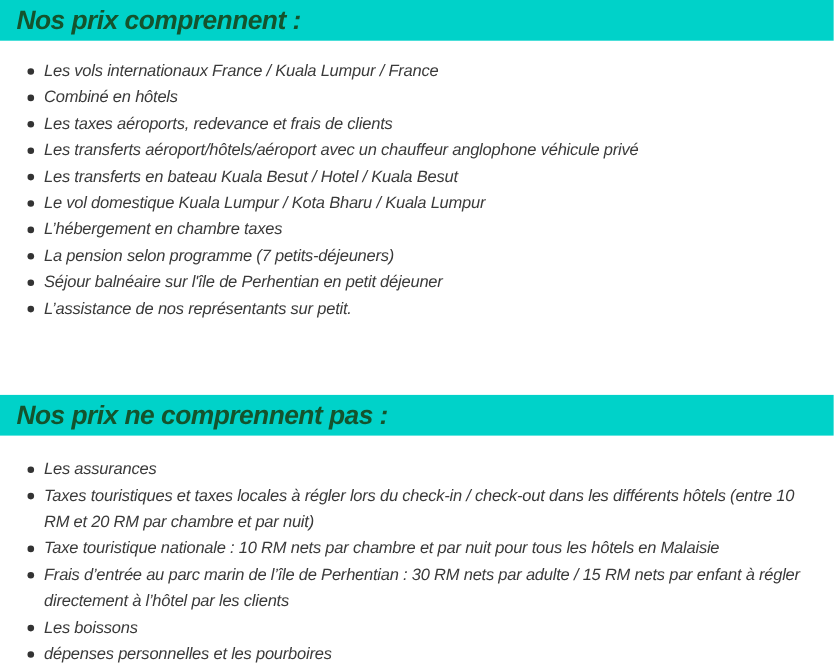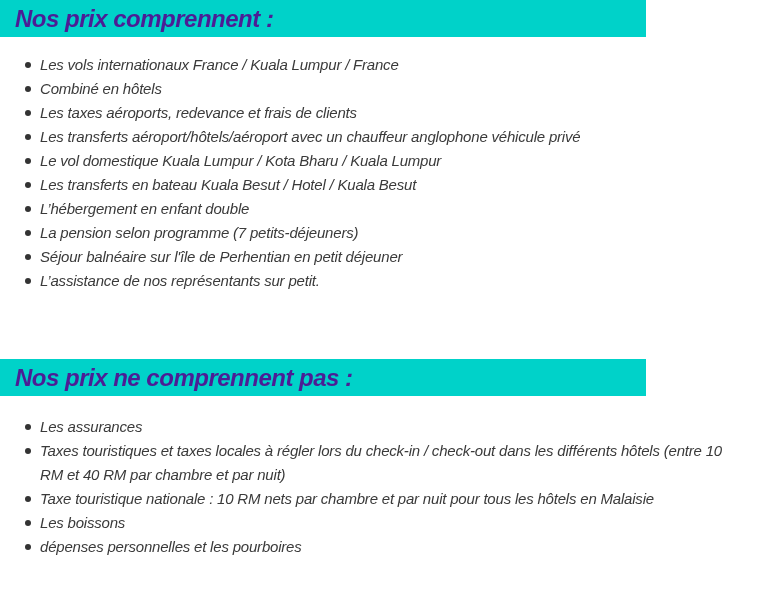--- a/index.html
+++ b/index.html
@@ -1,19 +1,19 @@
 <!DOCTYPE html>
 <html><head>
 <meta charset="utf-8">
 <style>
   html, body { margin:0; padding:0; background:#ffffff; }
   body { width:758px; height:604px; overflow:hidden; font-family:"DejaVu Sans", sans-serif; position:relative; }
   .banner {
-    position:absolute; left:0; width:646px; height:37px;
-    background:#00d2c9; color:#4c1d95;
+    position:absolute; left:0; width:758px; height:37px;
+    background:#00d2c9; color:#14532d;
     font-family:"Liberation Sans", sans-serif; font-style:italic; font-weight:bold;
     font-size:24px; line-height:37px; padding-left:15px; box-sizing:border-box;
     letter-spacing:-0.5px;
   }
   ul { position:absolute; left:0; margin:0; padding:0; list-style:none; width:758px; }
   li {
     position:relative; padding-left:40px; padding-right:10px;
     font-family:"Liberation Sans", sans-serif; font-style:italic;
     font-size:15px; line-height:24px; color:#3a3a3a; letter-spacing:-0.2px;
   }
@@ -28,28 +28,29 @@
 </style>
 </head>
 <body>
 
 <div id="b1" class="banner">Nos prix comprennent :</div>
 <ul id="l1">
   <li>Les vols internationaux France / Kuala Lumpur / France</li>
   <li>Combiné en hôtels</li>
   <li>Les taxes aéroports, redevance et frais de clients</li>
   <li>Les transferts aéroport/hôtels/aéroport avec un chauffeur anglophone véhicule privé</li>
+  <li>Les transferts en bateau Kuala Besut / Hotel / Kuala Besut</li>
   <li>Le vol domestique Kuala Lumpur / Kota Bharu / Kuala Lumpur</li>
-  <li>Les transferts en bateau Kuala Besut / Hotel / Kuala Besut</li>
-  <li>L’hébergement en enfant double</li>
+  <li>L’hébergement en chambre taxes</li>
   <li>La pension selon programme (7 petits-déjeuners)</li>
   <li>Séjour balnéaire sur l'île de Perhentian en petit déjeuner</li>
   <li>L’assistance de nos représentants sur petit.</li>
 </ul>
 
 <div id="b2" class="banner">Nos prix ne comprennent pas :</div>
 <ul id="l2">
   <li>Les assurances</li>
-  <li>Taxes touristiques et taxes locales à régler lors du check-in / check-out dans les différents hôtels (entre 10 RM et 40 RM par chambre et par nuit)</li>
+  <li>Taxes touristiques et taxes locales à régler lors du check-in / check-out dans les différents hôtels (entre 10 RM et 20 RM par chambre et par nuit)</li>
   <li>Taxe touristique nationale : 10 RM nets par chambre et par nuit pour tous les hôtels en Malaisie</li>
+  <li>Frais d’entrée au parc marin de l’île de Perhentian : 30 RM nets par adulte / 15 RM nets par enfant à régler directement à l’hôtel par les clients</li>
   <li>Les boissons</li>
   <li>dépenses personnelles et les pourboires</li>
 </ul>
 
 </body></html>

